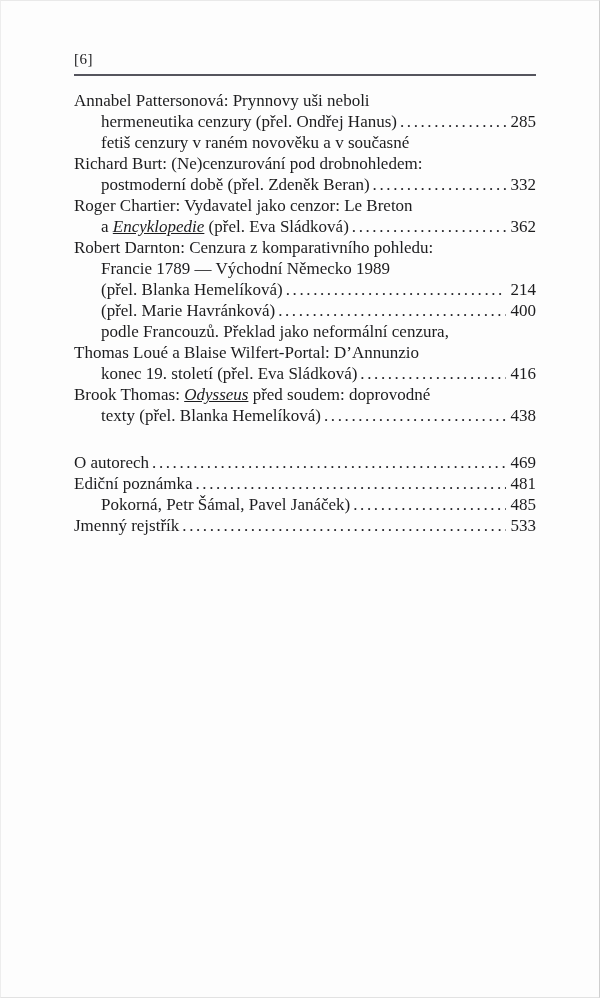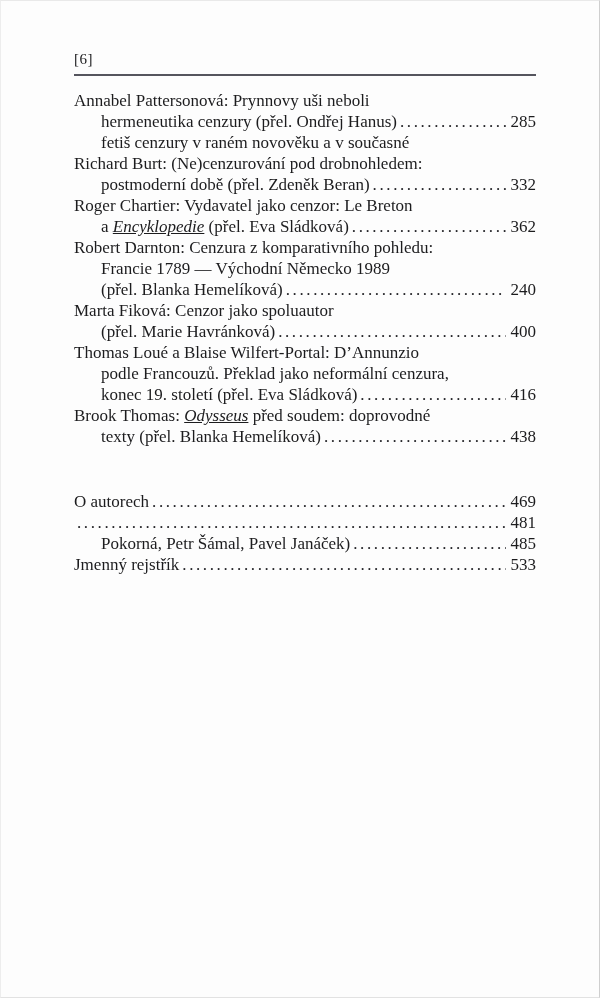--- a/index.html
+++ b/index.html
@@ -36,21 +36,21 @@
     height: 2px;
     background: #55555e;
     margin-top: 7px;
   }
   .toc {
     margin-top: 14px;
     font-size: 17px;
     line-height: 21px;
   }
   .toc-group + .toc-group {
-    margin-top: 44px;
+    margin-top: 26px;
   }
   .toc-line {
     display: flex;
     align-items: flex-start;
     white-space: nowrap;
   }
   .toc-line.indent {
     padding-left: 27px;
   }
   .line-text {
@@ -122,39 +122,36 @@
           <div class="toc-entry">
             <div class="toc-line">
               <span class="line-text"><span>Robert Darnton: Cenzura z komparativního pohledu:</span></span>
             </div>
             <div class="toc-line indent">
               <span class="line-text"><span>Francie 1789 — Východní Německo 1989</span></span>
             </div>
             <div class="toc-line indent">
               <span class="line-text"><span>(přel. Blanka Hemelíková)</span></span>
               <span class="dots">................................................................................................................................................................</span>
-              <span class="pagenum">240</span>
-            </div>
-          </div>
-          <div class="toc-entry">
-            <div class="toc-line">
-              <span class="line-text"><span>Marta Fiková: Cenzor jako spoluautor</span></span>
-            </div>
+              <span class="pagenum">214</span>
+            </div>
+          </div>
+          <div class="toc-entry">
             <div class="toc-line indent">
               <span class="line-text"><span>(přel. Marie Havránková)</span></span>
               <span class="dots">................................................................................................................................................................</span>
               <span class="pagenum">400</span>
             </div>
           </div>
           <div class="toc-entry">
+            <div class="toc-line indent">
+              <span class="line-text"><span>podle Francouzů. Překlad jako neformální cenzura,</span></span>
+            </div>
             <div class="toc-line">
               <span class="line-text"><span>Thomas Loué a Blaise Wilfert-Portal: D’Annunzio</span></span>
-            </div>
-            <div class="toc-line indent">
-              <span class="line-text"><span>podle Francouzů. Překlad jako neformální cenzura,</span></span>
             </div>
             <div class="toc-line indent">
               <span class="line-text"><span>konec 19. století (přel. Eva Sládková)</span></span>
               <span class="dots">................................................................................................................................................................</span>
               <span class="pagenum">416</span>
             </div>
           </div>
           <div class="toc-entry">
             <div class="toc-line">
               <span class="line-text"><span>Brook Thomas: </span><em>Odysseus</em><span> před soudem: doprovodné</span></span>
@@ -169,20 +166,21 @@
         <div class="toc-group">
           <div class="toc-entry">
             <div class="toc-line">
               <span class="line-text"><span>O autorech</span></span>
               <span class="dots">................................................................................................................................................................</span>
               <span class="pagenum">469</span>
             </div>
           </div>
           <div class="toc-entry">
             <div class="toc-line">
+              <span class="line-text"><span>Ediční poznámka</span></span>
               <span class="dots">................................................................................................................................................................</span>
               <span class="pagenum">481</span>
             </div>
           </div>
           <div class="toc-entry">
             <div class="toc-line indent">
               <span class="line-text"><span>Pokorná, Petr Šámal, Pavel Janáček)</span></span>
               <span class="dots">................................................................................................................................................................</span>
               <span class="pagenum">485</span>
             </div>

